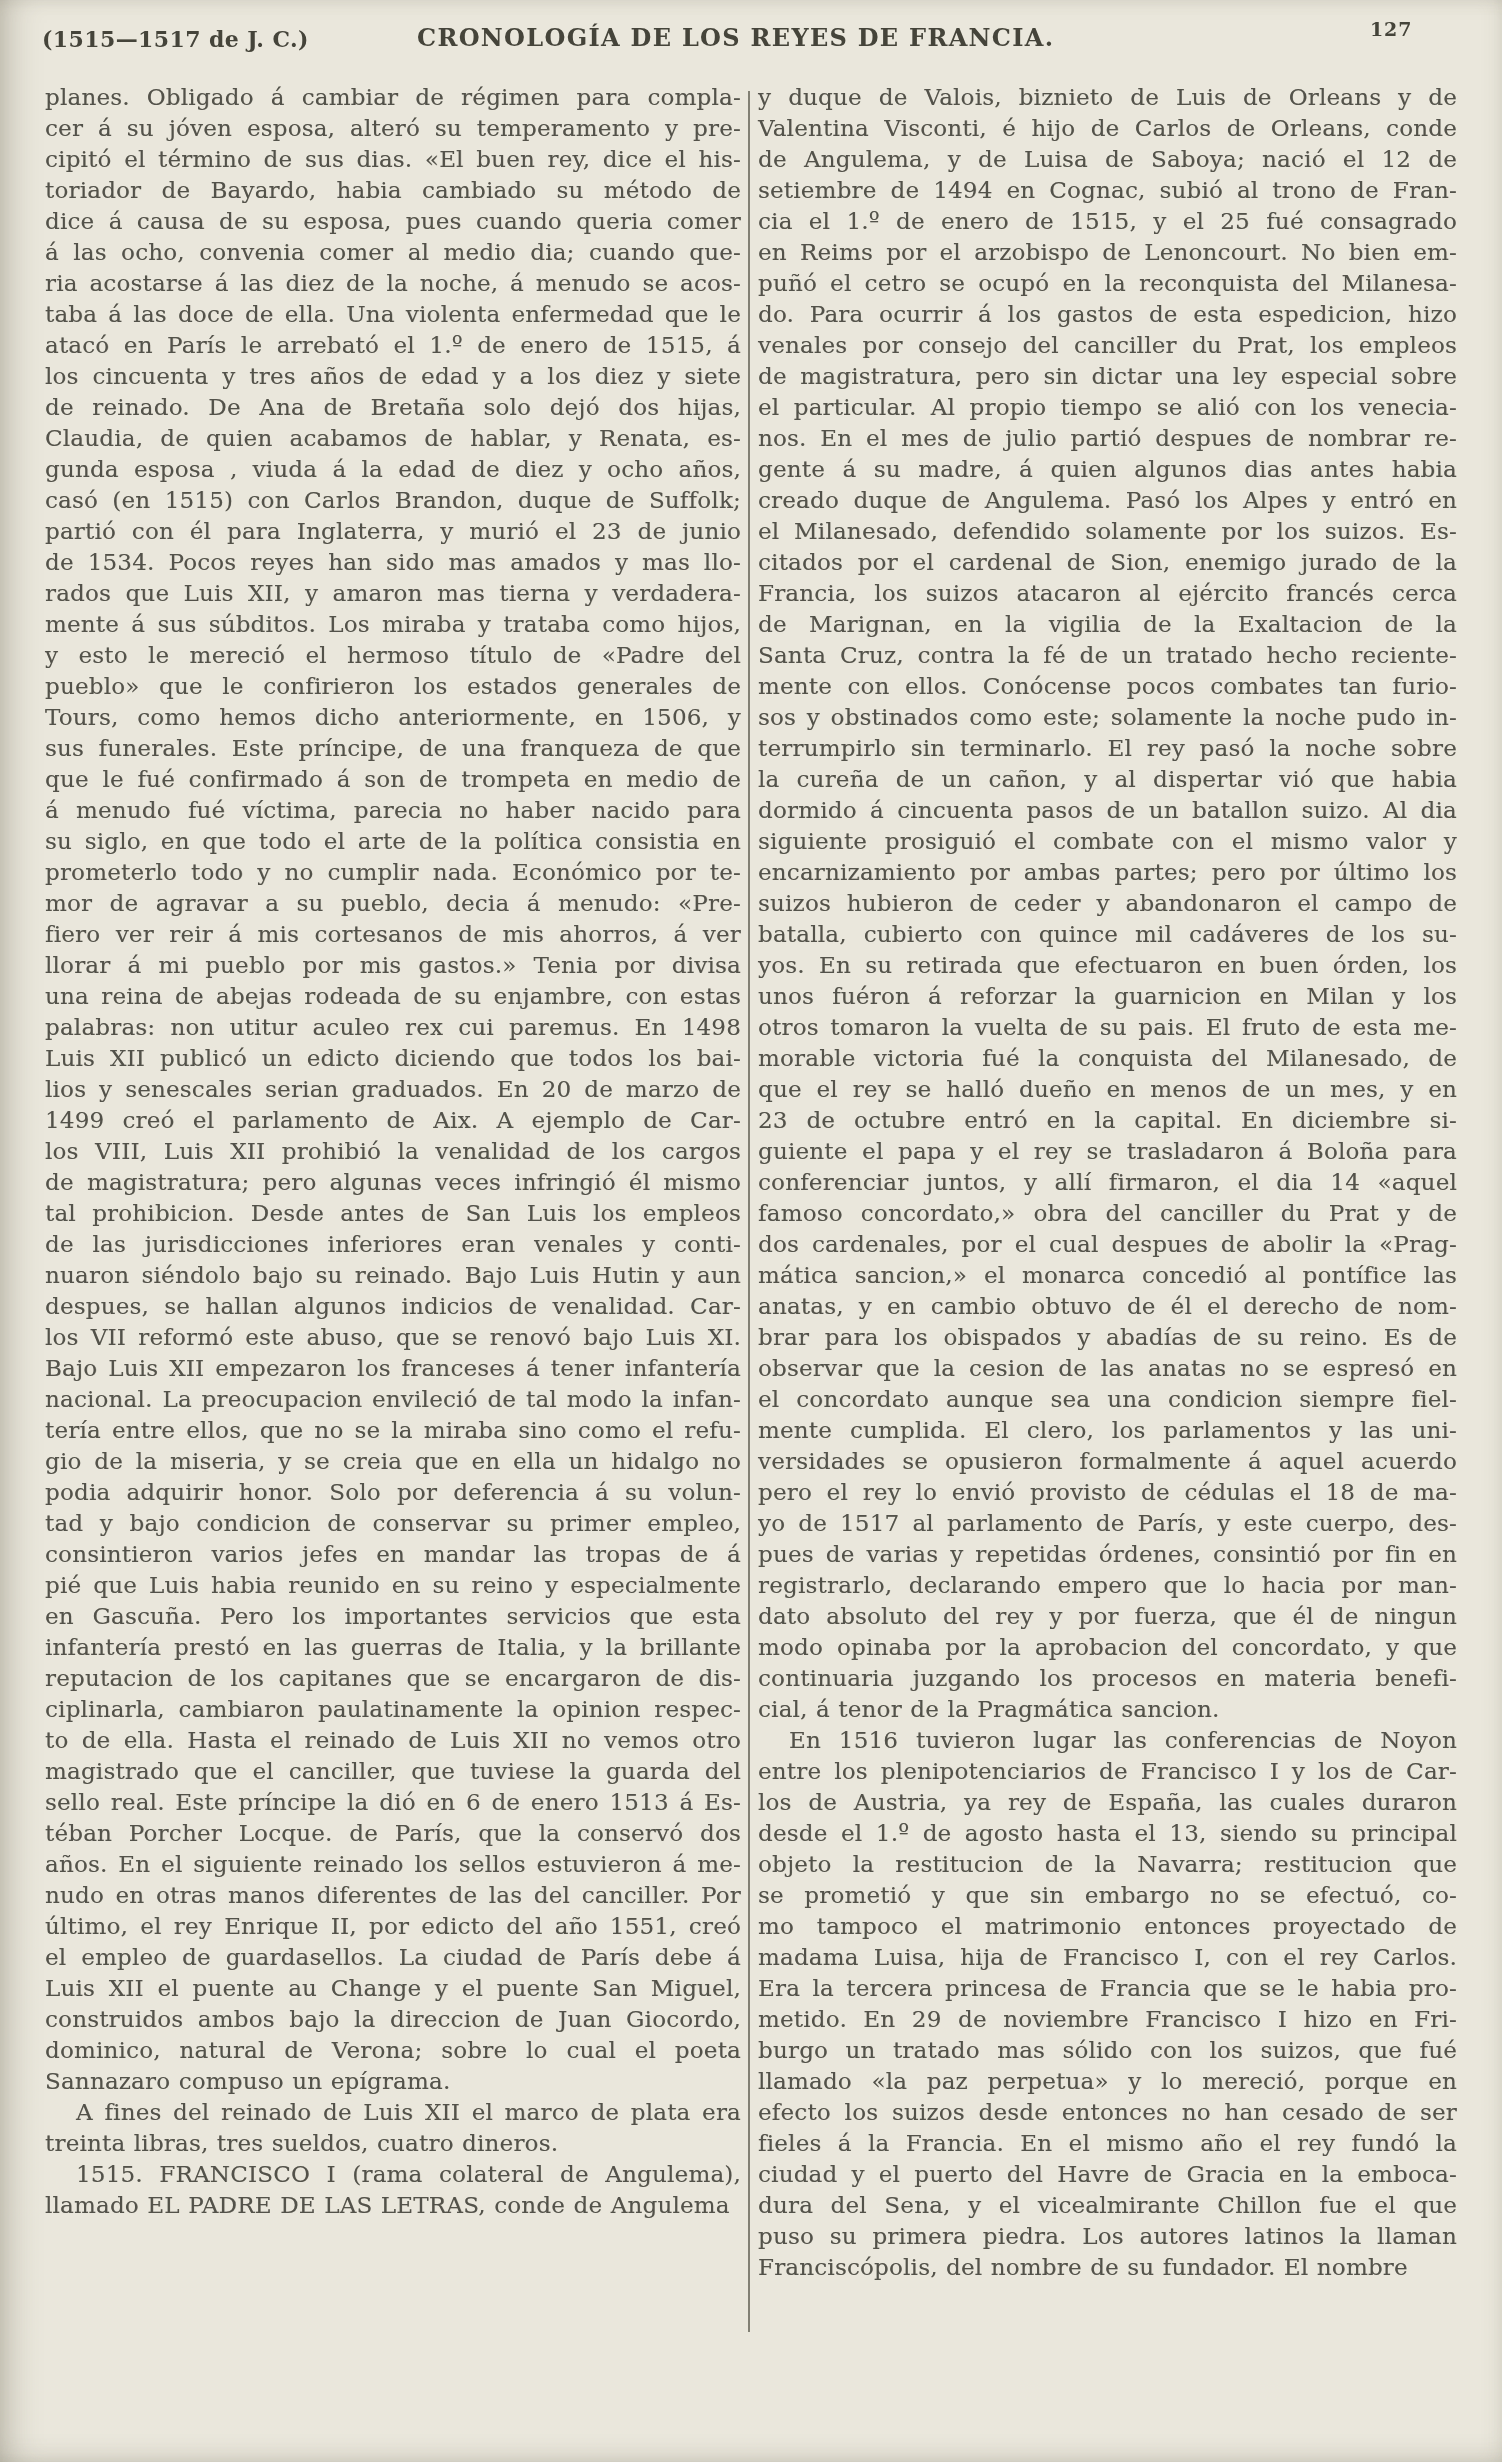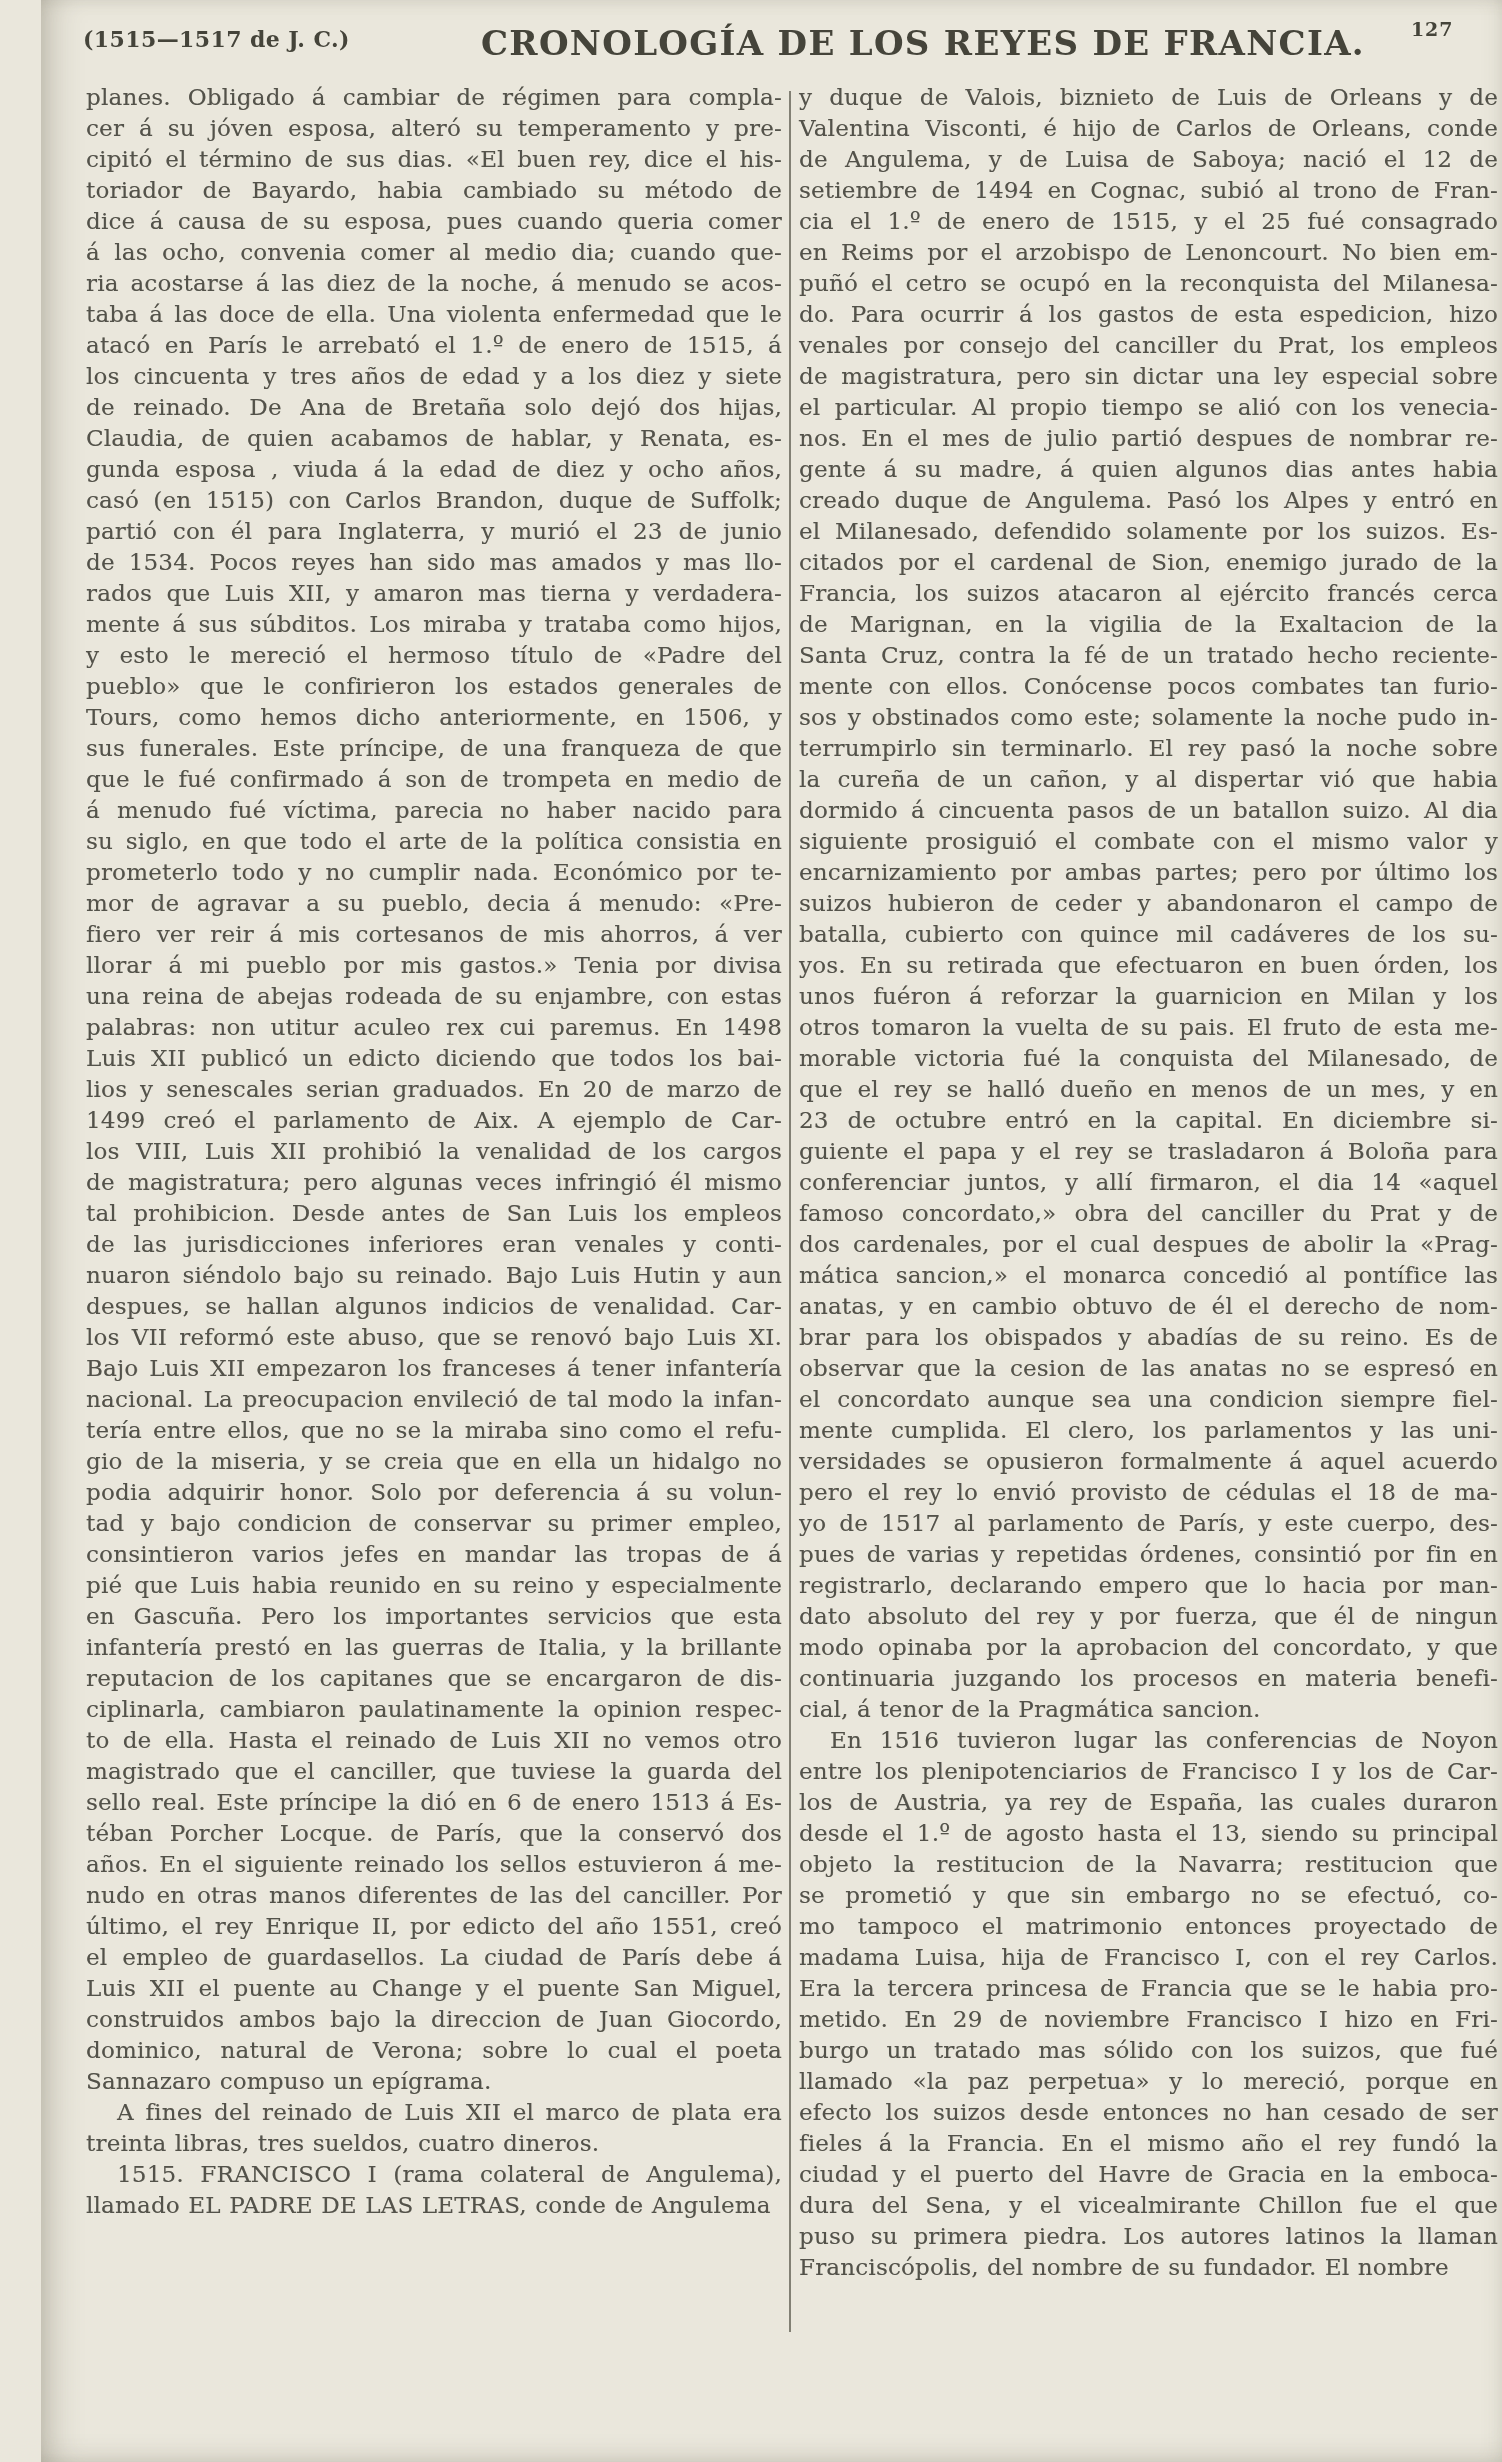--- a/index.html
+++ b/index.html
@@ -4,33 +4,33 @@
 <style>
   html,body { margin:0; padding:0; }
   body {
     width:1503px; height:2462px;
     background:#eae7dc;
     font-family:"DejaVu Serif", serif;
     color:#53524a;
     position:relative;
     overflow:hidden;
   }
-  .page { position:absolute; inset:0;margin-left:41px; }
+  .page { position:absolute; inset:0; }
   .page::after {
     content:'';
     position:absolute; inset:0; pointer-events:none;
     box-shadow:
       inset 24.5px 0 35px -19px rgba(95,90,72,0.38),
       inset -14px 0 24.5px -15.7px rgba(95,90,72,0.20),
       inset 0 -19px 30px -21px rgba(95,90,72,0.22),
       inset 0 12.2px 23px -19px rgba(95,90,72,0.14);
   }
   .hdr { color:#45443a; font-weight:bold; white-space:nowrap; }
   .hdr-left   { position:absolute; left:42px;  top:26px; font-size:22px; letter-spacing:0.4px; }
-  .hdr-center { position:absolute; left:440px; top:23px; font-size:34px; letter-spacing:1.3px; }
+  .hdr-center { position:absolute; left:417px; top:23px; font-size:24px; letter-spacing:1.3px; }
   .hdr-right  { position:absolute; left:1370px; top:17.5px; font-size:19px; letter-spacing:0.9px; }
   .col { position:absolute; top:82px; }
   #col-left  { left:45px;  width:696px; }
   #col-right { left:758px; width:699px; }
   .divider {
     position:absolute; left:748px; top:91px;
     width:1.7px; height:2241px;
     background:#5a594c; opacity:0.72;
   }
   .para { margin:0; }

